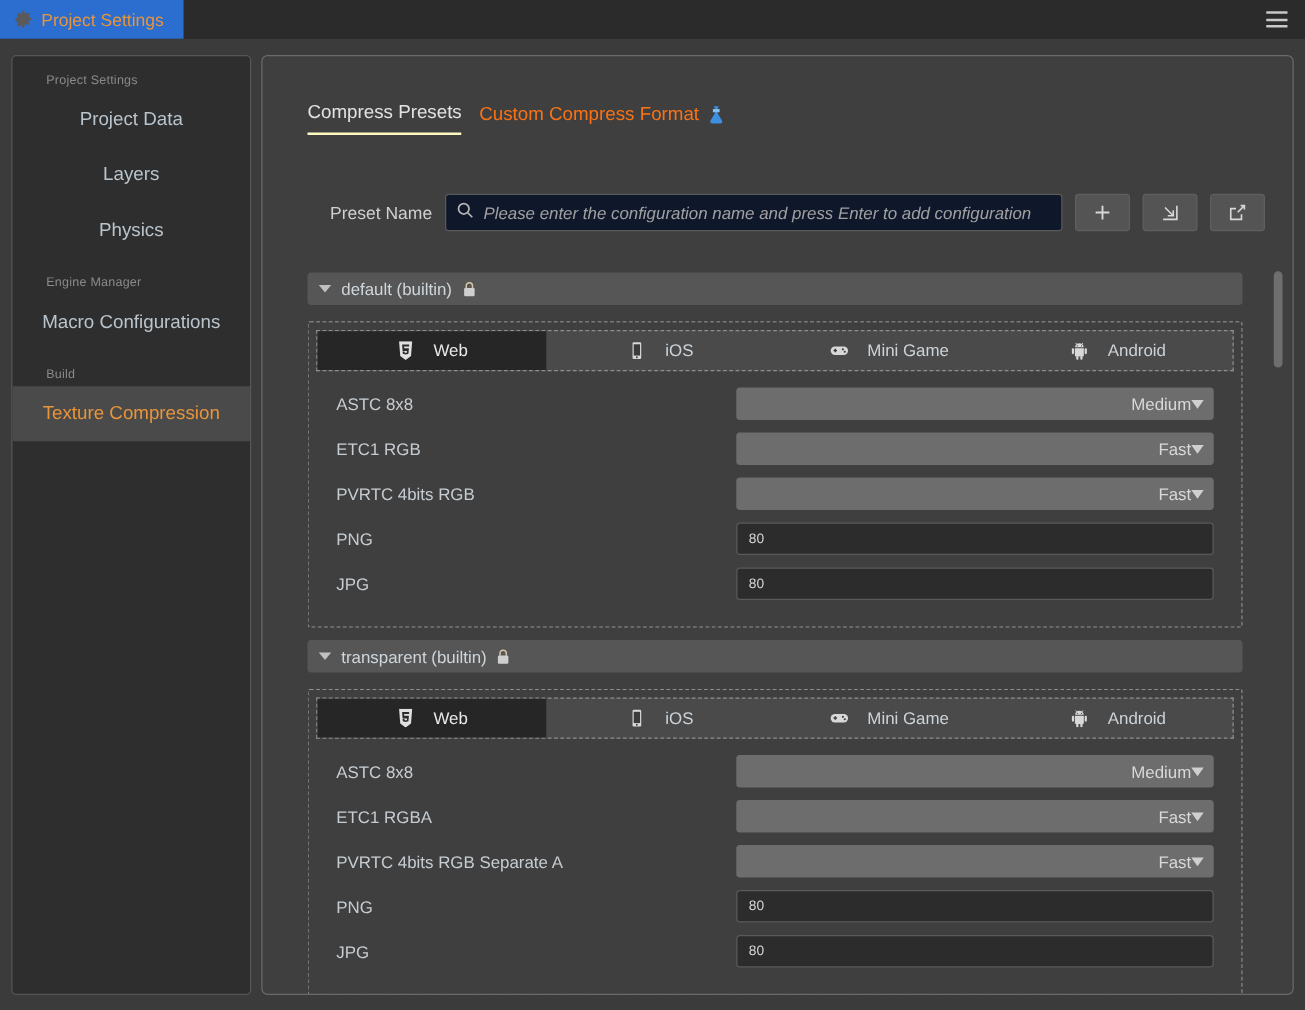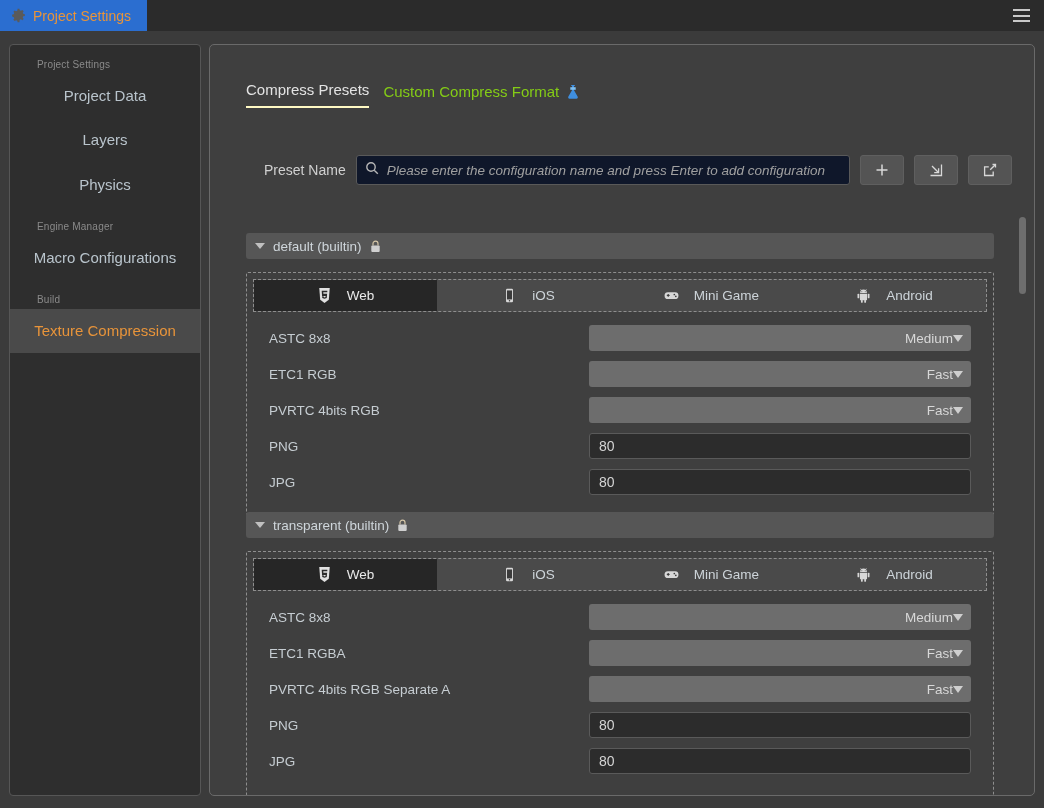--- a/index.html
+++ b/index.html
@@ -67,21 +67,21 @@
     background: #3f3f3f;
     border: 1px solid #6a6a6a;
     border-radius: 5px;
     overflow: hidden;
   }
   .tabs-row {
     position: absolute; left: 36px; top: 36px;
     display: flex; align-items: flex-end; gap: 14px;
   }
   .tab {
-    font-size: 15px; color: #84cc16;
+    font-size: 15px; color: #f97316;
     padding-bottom: 8px;
     display: flex; align-items: center; gap: 7px;
   }
   .tab.active { color: #e3e3e3; border-bottom: 2px solid #fef9c3; }
   .flask { width: 14px; height: 16px; display: block; }
 
   
   .preset-row {
     position: absolute; left: 36px; top: 109px;
     width: 748px; height: 32px;
@@ -151,21 +151,21 @@
   .select {
     flex: 1; height: 26px; background: #6d6d6d; border-radius: 3px;
     display: flex; align-items: center; justify-content: flex-end;
     padding: 0 8px 0 10px;
     color: #d8d8d8; font-size: 13.5px;
   }
   .sel-caret { width: 0; height: 0; border-left: 5px solid transparent; border-right: 5px solid transparent; border-top: 7px solid #cfcfcf; }
   .textfield {
     flex: 1; height: 26px; background: #2c2c2c; border: 1px solid #5a5a5a;
     border-radius: 3px; display: flex; align-items: center; padding: 0 9px;
-    color: #d4d4d4; font-size: 14px;
+    color: #d4d4d4; font-size: 11px;
   }
 
   
   .scroll-track { position: absolute; right: 8px; top: 160px; width: 7px; height: 585px; }
   .scroll-thumb { position: absolute; right: 0; top: 12px; width: 7px; height: 77px; background: #6e6e6e; border-radius: 4px; }
 </style>
 </head>
 <body>
 
 <div class="titlebar">
@@ -244,21 +244,21 @@
     </div>
     <div class="icon-btn">
       <svg width="16" height="16" viewBox="0 0 16 16">
           <path d="M10.5 2.5h3v3" fill="none" stroke="#d8d8d8" stroke-width="1.3"></path>
           <path d="M13.3 2.7L8.2 7.8" stroke="#d8d8d8" stroke-width="1.3" fill="none"></path>
           <path d="M11.2 9.4v4.1H2.6V4.9h4.2" fill="none" stroke="#d8d8d8" stroke-width="1.3"></path>
         </svg>
     </div>
   </div>
 
-  <div class="group" style="top:188px;">
+  <div class="group" style="top:173px;">
     <div class="group-header">
       <span class="caret"></span>
       <span>default (builtin)</span>
       <span>
         <svg class="lock" viewBox="0 0 11 13">
             <path d="M3 5.5V3.6a2.5 2.5 0 0 1 5 0v1.9" fill="none" stroke="#d6c7a8" stroke-width="1.2"></path>
             <rect x="1.3" y="5.4" width="8.4" height="6.6" rx="1" fill="#cfcfcf"></rect>
           </svg>
       </span>
     </div>

